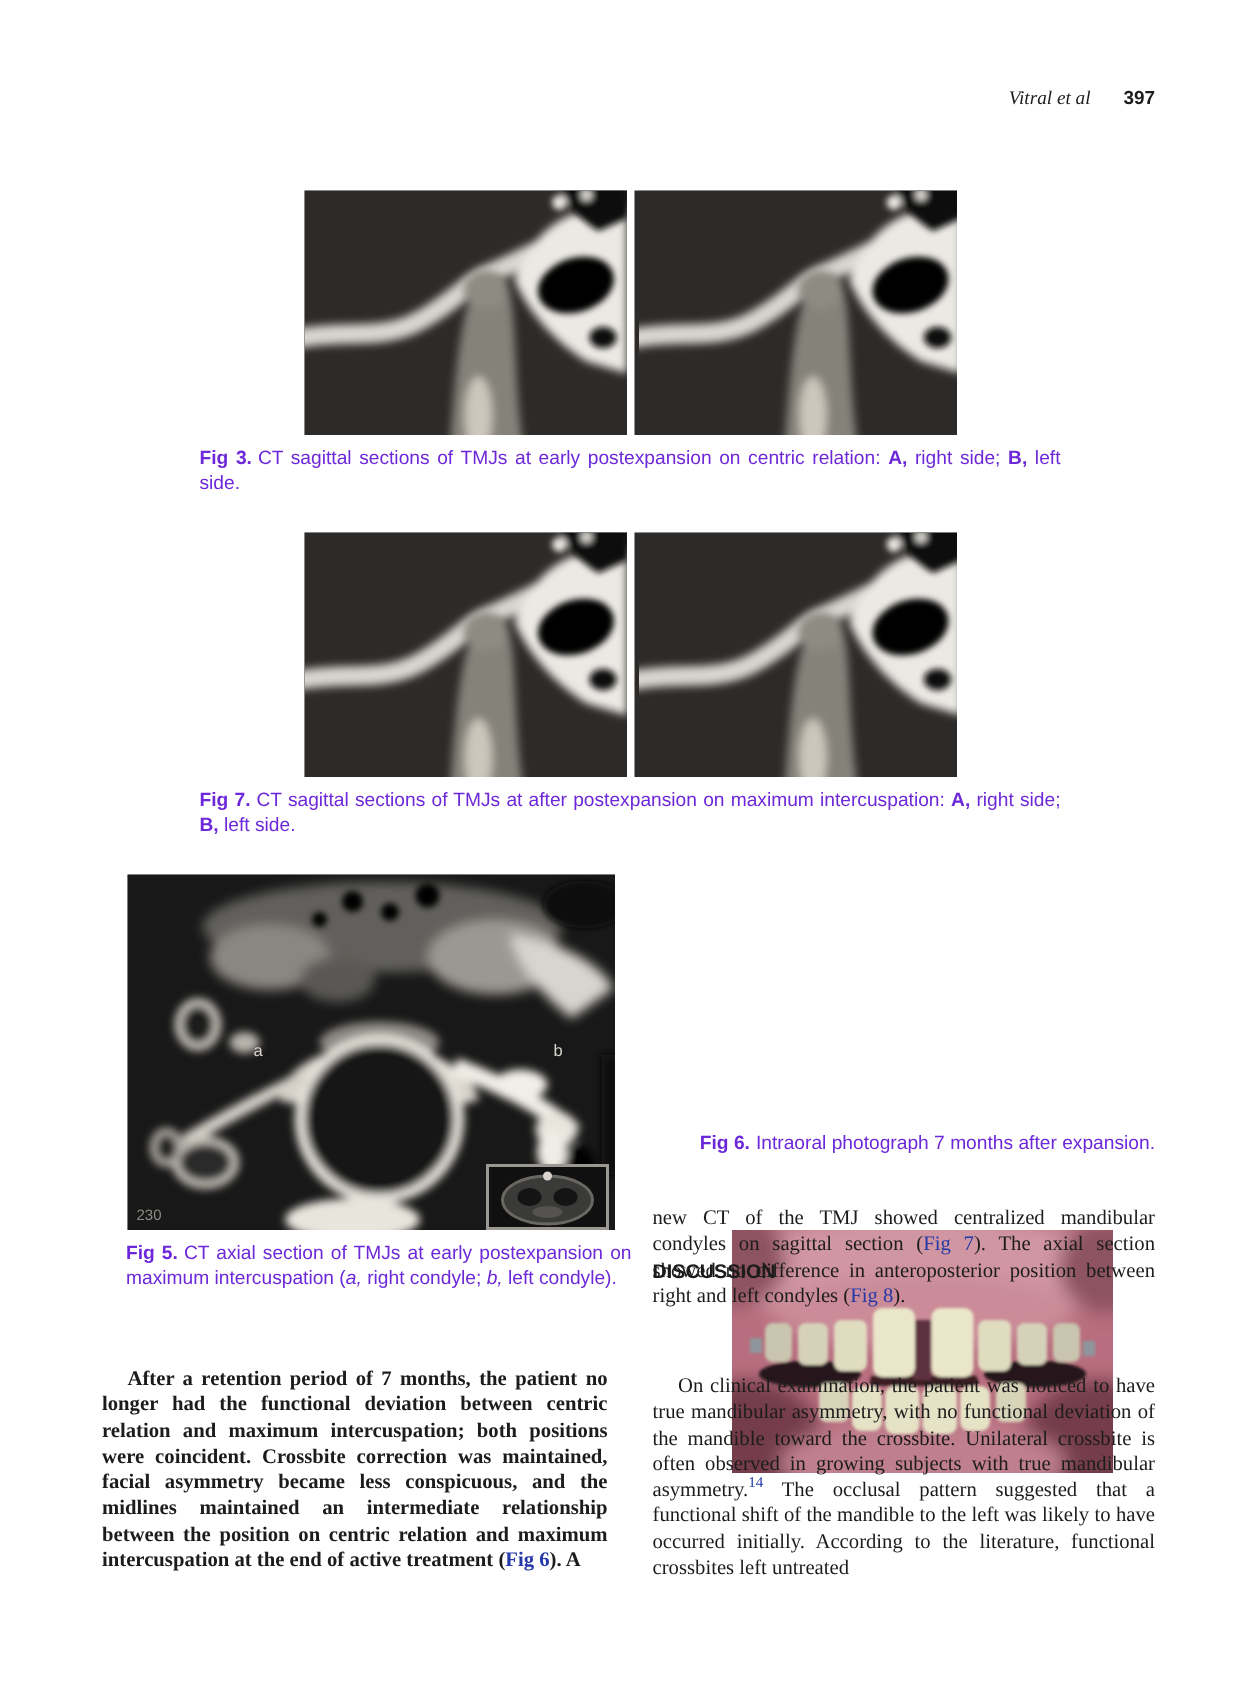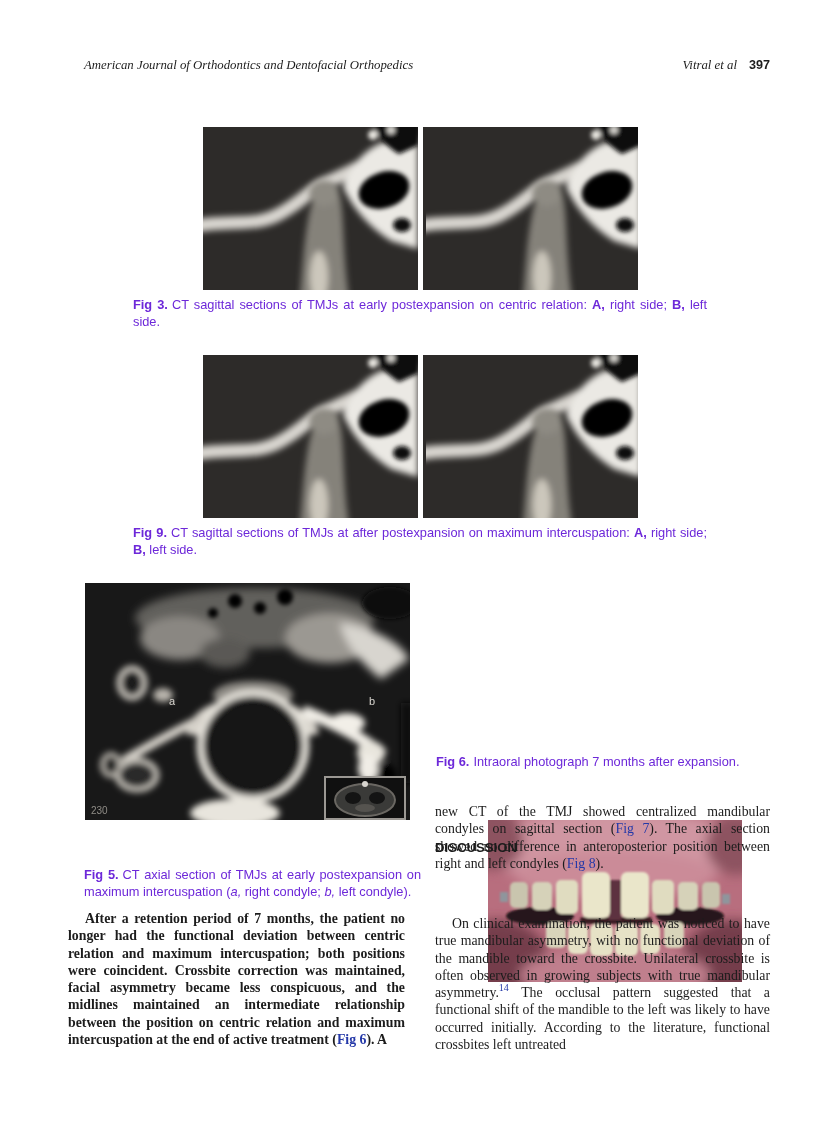--- a/index.html
+++ b/index.html
@@ -7,21 +7,21 @@
     width:838px; height:1122px; position:relative; background:#ffffff;
     font-family:"Liberation Serif", serif; color:#1c1c1c;
     -webkit-font-smoothing:antialiased;
   }
   .abs { position:absolute; }
 
   
   .hdr-left { left:84px; top:58px; font-style:italic; font-size:12.8px; line-height:15.5px; }
   .hdr-right { top:58px; left:662px; width:108px; font-size:12.8px; text-align:right; white-space:nowrap; }
   .hdr-right .authors { font-style:italic;margin-top:36px; }
-  .hdr-right .folio { font-family:"Liberation Sans", sans-serif; font-weight:bold; font-size:12.6px; margin-left:12px; }
+  .hdr-right .folio { font-family:"Liberation Sans", sans-serif; font-weight:bold; font-size:12.6px; margin-left:22px; }
 
   
   .fig-row { display:flex; gap:5px; }
   .ct-frame { width:215px; height:163px; overflow:hidden; background:#2d2b29; }
   .ct-frame svg { display:block; }
   .axial-frame { width:325px; height:237px; overflow:hidden; background:#181818; position:relative; }
   .mouth-frame { width:254px; height:162px; overflow:hidden; background:#b86e7e; position:relative; }
 
   .ct-b use { transform:translateX(3px); }
 
@@ -33,22 +33,22 @@
   
   .caption {
     font-family:"Liberation Sans", sans-serif; font-size:12.8px; line-height:16.8px;
     color:#6d28d9; text-align:justify;
   }
   .caption .figlab { font-weight:bold; margin-right:4px; }
   .caption b { font-weight:bold; }
   .caption .it { font-style:italic; }
   .cap-fig3 { left:133px; top:297px; width:574px; }
   .cap-fig4 { left:133px; top:525px; width:574px; }
-  .cap-fig5 { left:84px; top:827px; width:337px;margin-top:40px; }
-  .cap-fig6 { left:436px; top:754px; width:334px; text-align:left; }
+  .cap-fig5 { left:84px; top:827px; width:337px; }
+  .cap-fig6 { left:436px; top:754px; width:334px; text-align:right; }
 
   
   .bodytext { font-size:13.8px; line-height:17.3px; text-align:justify;margin-top:16px; }
   .para-left  { left:68px;  top:894px; width:337px; text-indent:17px;font-weight:bold; }
   .para-r1    { left:435px; top:787px; width:335px; }
   .para-r2    { left:435px; top:899px; width:335px; text-indent:17px; }
   .discussion { left:435px; top:840px; font-family:"Liberation Sans", sans-serif; font-weight:bold; font-size:13.2px; }
 
   a.figlink { color:#2438a8; text-decoration:none; cursor:pointer; }
   sup.ref { color:#2438a8; font-size:10px; line-height:0; vertical-align:super; cursor:pointer; }
@@ -170,21 +170,20 @@
         <rect x="127" y="104" width="23" height="32" rx="6" fill="#e6e2c6"></rect>
         <rect x="152" y="104" width="20" height="30" rx="6" fill="#e6e2c6"></rect>
         <rect x="12" y="72" width="8" height="10" fill="#8f959c"></rect>
         <rect x="234" y="74" width="8" height="10" fill="#8f959c"></rect>
       </g>
     </symbol>
   </defs>
 </svg>
 
 <div class="abs hdr-left">
-  <div>American Journal of Orthodontics and Dentofacial Orthopedics</div>
 </div>
 <div class="abs hdr-right">
   <span class="authors">Vitral et al</span><span class="folio">397</span>
 </div>
 
 <div class="abs fig-row" style="left:203px; top:127px;">
   <div class="ct-frame">
     <svg width="215" height="163">
         <use href="#tmj-sag"></use>
       </svg>
@@ -207,21 +206,21 @@
       </svg>
   </div>
   <div class="ct-frame ct-b">
     <svg width="215" height="163">
         <use href="#tmj-sag"></use>
       </svg>
   </div>
 </div>
 
 <div class="abs caption cap-fig4">
-  <span class="figlab">Fig 9.</span><span>CT sagittal sections of TMJs at after postexpansion on maximum intercuspation: </span><b>A,</b><span> right side; </span><b>B,</b><span> left side.</span>
+  <span class="figlab">Fig 7.</span><span>CT sagittal sections of TMJs at after postexpansion on maximum intercuspation: </span><b>A,</b><span> right side; </span><b>B,</b><span> left side.</span>
 </div>
 
 <div class="abs axial-frame" style="left:85px; top:583px;">
   <svg width="325" height="237">
       <use href="#tmj-axial"></use>
     </svg>
   <div class="axial-label" style="left:84px; top:112px;">a</div>
   <div class="axial-label" style="left:284px; top:112px;">b</div>
   <div class="axial-number">230</div>
   <div class="axial-inset">

